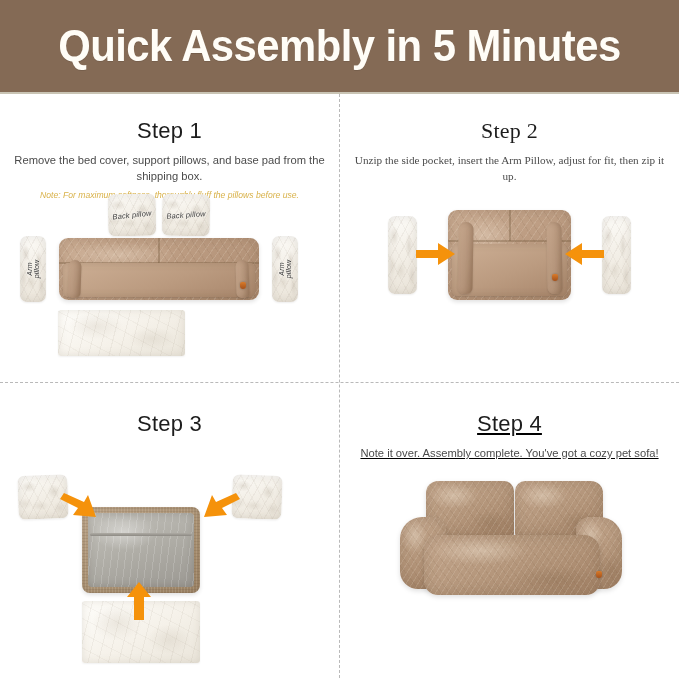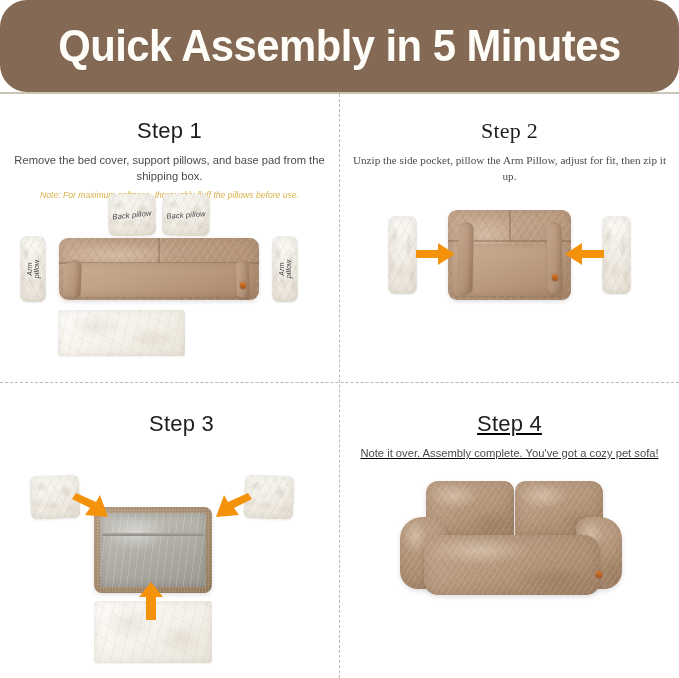--- a/index.html
+++ b/index.html
@@ -8,21 +8,21 @@
     background:#ffffff;
     font-family:"Liberation Sans", sans-serif;
     position:relative;
     overflow:hidden;
   }
 
   
   .banner{
     position:absolute; left:0; top:0; width:679px; height:92px;
     background:#846a55;
-    display:flex; align-items:center; justify-content:center;border-radius:27px;
+    display:flex; align-items:center; justify-content:center;
   }
   .banner-title{
     color:#fffdf7;
     font-size:45px;
     font-weight:bold;
     letter-spacing:-0.6px;
     transform:scaleX(0.93);
     white-space:nowrap;
     text-shadow:0 1px 0 rgba(0,0,0,.10);
   }
@@ -31,21 +31,21 @@
     background:#9c9477; opacity:.55;
   }
 
   
   .grid{
     position:absolute; left:0; top:94px; width:679px; height:584px;
   }
   .cell{ position:absolute; width:339px; height:292px; }
   .cell.q1{ left:0;   top:0; }
   .cell.q2{ left:340px;top:0;font-family:Liberation Serif, serif; }
-  .cell.q3{ left:12px;   top:293px; }
+  .cell.q3{ left:0;   top:293px; }
   .cell.q4{ left:340px;top:293px;text-decoration:underline; }
 
   .divider-v{
     position:absolute; left:339px; top:0; width:0; height:584px;
     border-left:1px dashed #b9b9b9;
   }
   .divider-h{
     position:absolute; left:0; top:288px; width:679px; height:0;
     border-top:1px dashed #b9b9b9;
   }
@@ -261,21 +261,21 @@
       <div class="sleeve" style="left:68px; top:70px; width:13px; height:38px; transform:rotate(2deg);"></div>
       <div class="sleeve" style="left:236px; top:70px; width:13px; height:38px; transform:rotate(-2deg);"></div>
       <div class="zip-pull" style="left:240px; top:92px;"></div>
 
       <div class="pad" style="left:58px; top:120px; width:127px; height:46px;"></div>
     </div>
   </div>
 
   <div class="cell q2">
     <div class="step-title">Step 2</div>
-    <div class="step-desc">Unzip the side pocket, pillow the Arm Pillow, adjust for fit, then zip it up.</div>
+    <div class="step-desc">Unzip the side pocket, insert the Arm Pillow, adjust for fit, then zip it up.</div>
 
     <div class="stage s2">
 
       <div class="bag" style="left:48px; top:10px; width:29px; height:78px;"></div>
       <div class="bag" style="left:262px; top:10px; width:29px; height:78px;"></div>
 
       <div class="cover" style="left:108px; top:4px; width:123px; height:90px;">
         <div class="cover-seam" style="left:0; top:30px; width:123px; height:1.5px;"></div>
         <div class="cover-seam" style="left:61px; top:0; width:1.5px; height:31px;"></div>
       </div>

